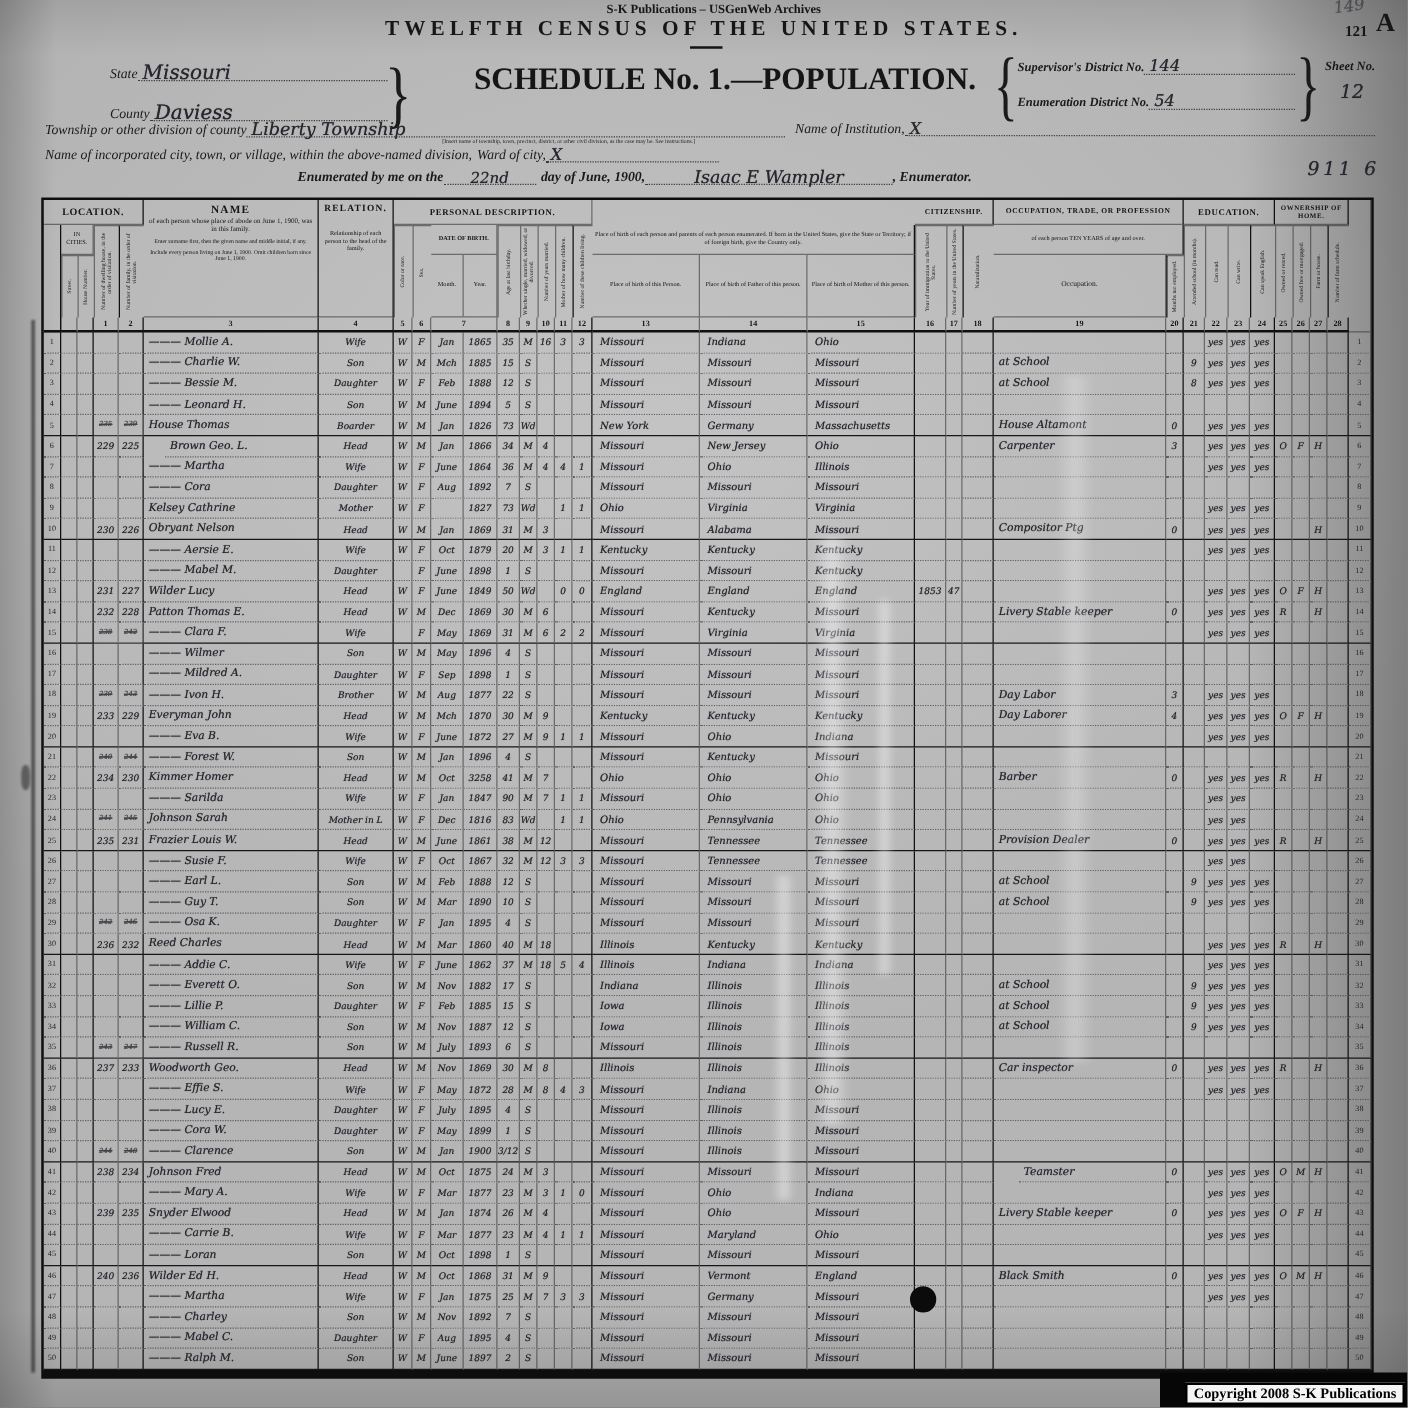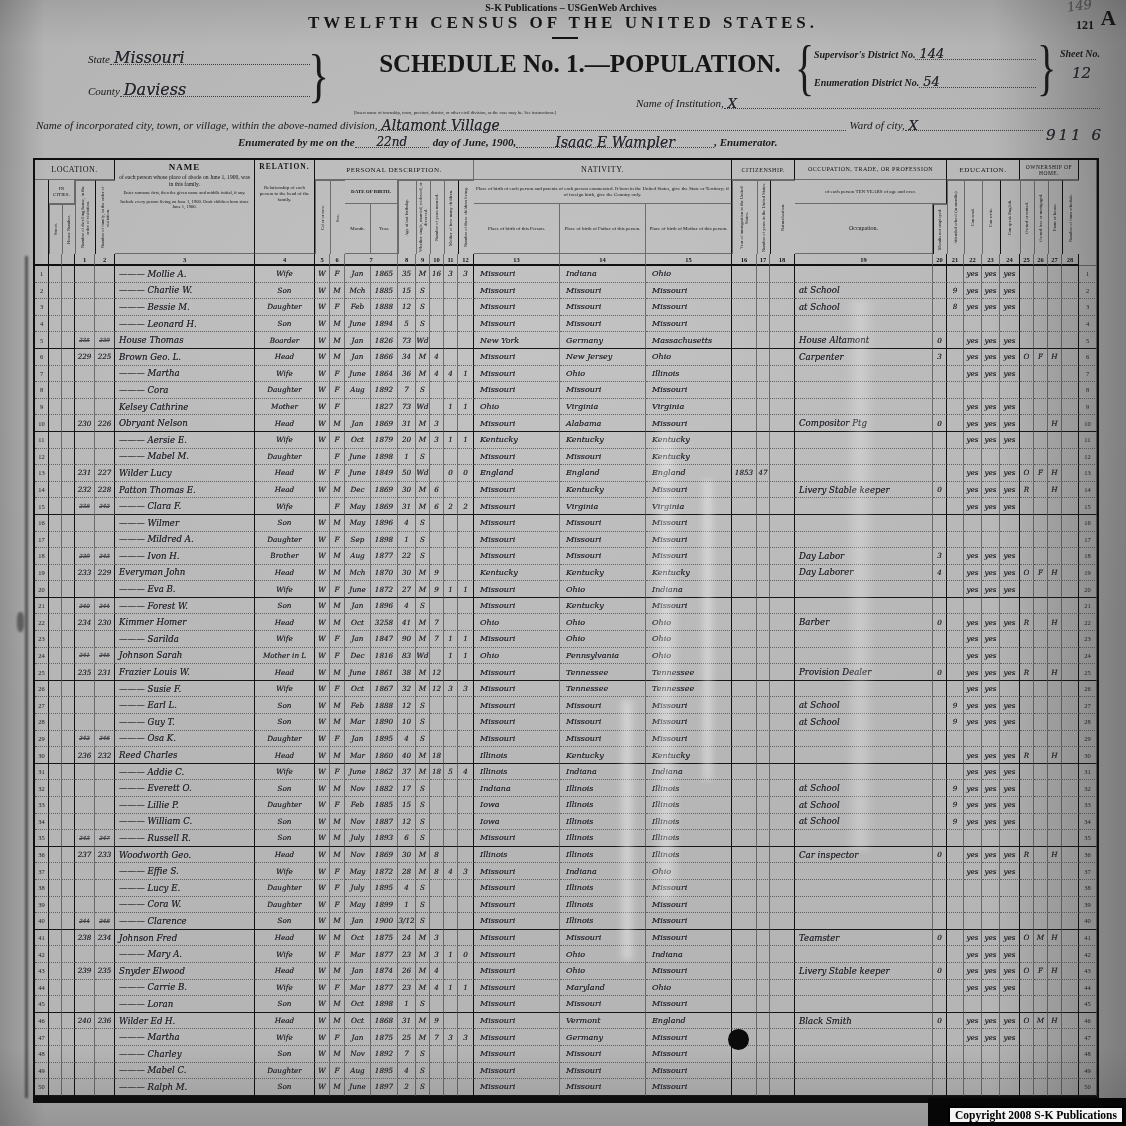--- a/index.html
+++ b/index.html
@@ -18,21 +18,21 @@
   .fillw{border-bottom:1px dotted #3c3c3c;display:flex;align-items:flex-end;padding:0 4px;}
   .brace{position:absolute;font-weight:400;color:#1a1a1a;}
 
   
   .census-grid{position:absolute;left:33px;top:158px;display:grid;
     grid-template-columns:14px 13px 13px 20px 20px 140px 60px 15px 15px 26px 27px 18px 14px 14px 14px 16px 86px 86px 86px 25px 13px 25px 138px 14px 17px 18px 18px 20px 14px 14px 14px 17px 18px;
     grid-template-rows:20px 24px 50px 12px repeat(50, 16.6px);
     border:2px solid #0e0e0e;border-bottom-width:7px;background:rgba(255,255,255,.04);}
   .census-grid > div{box-sizing:border-box;border-right:1px solid rgba(40,40,40,.55);border-bottom:1px solid rgba(40,40,40,.55);overflow:hidden;}
   .hcell{display:flex;align-items:center;justify-content:center;text-align:center;font-family:"Liberation Serif",serif;color:#141414;}
-  .title{font-weight:normal;letter-spacing:.5px;font-size:8px;}
+  .title{font-weight:bold;letter-spacing:.5px;font-size:8px;}
   .t7{font-size:7px;}.t6{font-size:6px;}.t55{font-size:5.5px;}
   .sub{font-size:5px;line-height:1.15;padding:1px 2px;font-weight:normal;}
   .rot{writing-mode:vertical-rl;transform:rotate(180deg);font-size:4.6px;line-height:1.05;display:flex;align-items:center;justify-content:center;text-align:center;color:#1c1c1c;padding:1px 0;}
   .namebox{display:block;text-align:center;padding:2px 3px;}
   .namebox .nm{font-weight:bold;font-size:9px;letter-spacing:1px;}
   .namebox .ns{font-size:5.6px;line-height:1.2;margin-top:2px;}
   .namebox .nn{font-size:4.6px;line-height:1.2;margin-top:3px;}
   .num{font-size:6.5px;font-weight:bold;}
   .numrow{border-bottom:2px solid #101010 !important;}
   .ge{border-right:1.6px solid #101010 !important;}
@@ -94,33 +94,36 @@
   <div class="hline" style="top:74px;left:814px;width:222px;">
     <span class="plabel" style="font-size:10px;font-weight:bold;">Enumeration District No.</span>
     <span class="fill">
         <span class="hw" style="font-size:13px;margin-bottom:-2px;">54</span>
       </span>
   </div>
   <span class="brace" style="left:1037px;top:44px;font-size:40px;transform:scaleY(1.55);">}</span>
   <span class="abs plabel" style="top:48px;left:1060px;font-size:10px;font-weight:bold;">Sheet No.</span>
   <span class="abs hw" style="top:64px;left:1072px;font-size:15px;">12</span>
 
+  <div class="hline" style="top:96px;left:36px;width:592px;">
+    <span class="plabel" style="font-size:11px;">Township or other division of county</span>
+    <span class="fill">
+        <span class="hw" style="font-size:14px;margin-bottom:-3px;">Liberty Township</span>
+      </span>
+  </div>
   <div class="tinynote" style="top:110px;left:285px;width:340px;">[Insert name of township, town, precinct, district, or other civil division, as the case may be.  See instructions.]</div>
   <div class="hline" style="top:96px;left:636px;width:464px;">
     <span class="plabel" style="font-size:11px;">Name of Institution,</span>
     <span class="fill">
         <span class="hw" style="font-size:13px;margin-bottom:-3px;">X</span>
       </span>
   </div>
 
   <div class="hline" style="top:117px;left:36px;width:1064px;">
     <span class="plabel" style="font-size:11px;">Name of incorporated city, town, or village, within the above-named division,</span>
-    <span class="fill" style="max-width:460px;">
-        <span class="hw" style="font-size:14px;margin-bottom:-3px;">Altamont Village</span>
-      </span>
     <span class="plabel" style="font-size:11px;margin-left:4px;">Ward of city,</span>
     <span class="fill" style="max-width:130px;">
         <span class="hw" style="font-size:13px;margin-bottom:-3px;">X</span>
       </span>
   </div>
 
   <div class="hline" style="top:134px;left:238px;width:662px;">
     <span class="plabel" style="font-size:11px;font-weight:bold;">Enumerated by me on the</span>
     <span class="fillw" style="width:66px;justify-content:center;">
         <span class="hw" style="font-size:12px;margin-bottom:-2px;">22nd</span>
@@ -140,21 +143,20 @@
       <div class="nm">NAME</div>
       <div class="ns">of each person whose place of abode on June 1, 1900, was in this family.</div>
       <div class="nn">Enter surname first, then the given name and middle initial, if any.</div>
       <div class="nn">Include every person living on June 1, 1900. Omit children born since June 1, 1900.</div>
     </div>
     <div class="hcell namebox ge" style="grid-area:1/7/4/8;">
       <div class="nm" style="font-size:7.5px;">RELATION.</div>
       <div class="ns" style="font-size:5px;margin-top:14px;">Relationship of each person to the head of the family.</div>
     </div>
     <div class="hcell title t7" style="grid-area:1/8/2/17;">PERSONAL DESCRIPTION.</div>
-    <div class="hcell title ge" style="grid-area:1/17/2/20;">NATIVITY.</div>
     <div class="hcell title t6 ge" style="grid-area:1/20/2/23;">CITIZENSHIP.</div>
     <div class="hcell title t6 ge" style="grid-area:1/23/2/25;padding:0 4px;line-height:1.2;">OCCUPATION, TRADE, OR PROFESSION</div>
     <div class="hcell title t7 ge" style="grid-area:1/25/2/29;">EDUCATION.</div>
     <div class="hcell title t55 ge" style="grid-area:1/29/2/33;">OWNERSHIP OF HOME.</div>
     <div class="hcell" style="grid-area:1/33/5/34;"></div>
 
     <div class="hcell ge" style="grid-area:2/1/5/2;"></div>
     <div class="hcell sub" style="grid-area:2/2/3/4;">IN CITIES.</div>
     <div class="rot" style="grid-area:2/4/4/5;">Number of dwelling house, in the order of visitation.</div>
     <div class="rot ge" style="grid-area:2/5/4/6;">Number of family, in the order of visitation.</div>
@@ -383,21 +385,21 @@
       <div class="cell hb" style="grid-area: 9 / 29;"></div>
       <div class="cell hb" style="grid-area: 9 / 30;"></div>
       <div class="cell hb" style="grid-area: 9 / 31;"></div>
       <div class="cell ge hb" style="grid-area: 9 / 32;"></div>
       <div class="cell ln hb" style="grid-area: 9 / 33;">5</div>
       <div class="cell ln ge" style="grid-area: 10 / 1;">6</div>
       <div class="cell" style="grid-area: 10 / 2;"></div>
       <div class="cell ge" style="grid-area: 10 / 3;"></div>
       <div class="cell hw" style="grid-area: 10 / 4;">229</div>
       <div class="cell hw ge" style="grid-area: 10 / 5;">225</div>
-      <div class="cell hw tl big ge" style="grid-area: 10 / 6;">Brown Geo. L.</div>
+      <div class="cell hw tl big ge" style="grid-area: 10 / 6; margin-left: 17px;">Brown Geo. L.</div>
       <div class="cell hw ge" style="grid-area: 10 / 7;">Head</div>
       <div class="cell hw" style="grid-area: 10 / 8;">W</div>
       <div class="cell hw" style="grid-area: 10 / 9;">M</div>
       <div class="cell hw" style="grid-area: 10 / 10;">Jan</div>
       <div class="cell hw" style="grid-area: 10 / 11;">1866</div>
       <div class="cell hw" style="grid-area: 10 / 12;">34</div>
       <div class="cell hw" style="grid-area: 10 / 13;">M</div>
       <div class="cell hw" style="grid-area: 10 / 14;">4</div>
       <div class="cell" style="grid-area: 10 / 15;"></div>
       <div class="cell ge" style="grid-area: 10 / 16;"></div>
@@ -1555,21 +1557,21 @@
       <div class="cell hw" style="grid-area: 45 / 13;">M</div>
       <div class="cell hw" style="grid-area: 45 / 14;">3</div>
       <div class="cell" style="grid-area: 45 / 15;"></div>
       <div class="cell ge" style="grid-area: 45 / 16;"></div>
       <div class="cell hw pb tl" style="grid-area: 45 / 17;">Missouri</div>
       <div class="cell hw pb tl" style="grid-area: 45 / 18;">Missouri</div>
       <div class="cell hw pb tl ge" style="grid-area: 45 / 19;">Missouri</div>
       <div class="cell" style="grid-area: 45 / 20;"></div>
       <div class="cell" style="grid-area: 45 / 21;"></div>
       <div class="cell ge" style="grid-area: 45 / 22;"></div>
-      <div class="cell hw tl big" style="grid-area: 45 / 23;">Teamster</div>
+      <div class="cell hw tl big" style="grid-area: 45 / 23; margin-left: 20px;">Teamster</div>
       <div class="cell hw ge" style="grid-area: 45 / 24;">0</div>
       <div class="cell" style="grid-area: 45 / 25;"></div>
       <div class="cell hw" style="grid-area: 45 / 26;">yes</div>
       <div class="cell hw" style="grid-area: 45 / 27;">yes</div>
       <div class="cell hw ge" style="grid-area: 45 / 28;">yes</div>
       <div class="cell hw" style="grid-area: 45 / 29;">O</div>
       <div class="cell hw" style="grid-area: 45 / 30;">M</div>
       <div class="cell hw" style="grid-area: 45 / 31;">H</div>
       <div class="cell ge" style="grid-area: 45 / 32;"></div>
       <div class="cell ln" style="grid-area: 45 / 33;">41</div>

